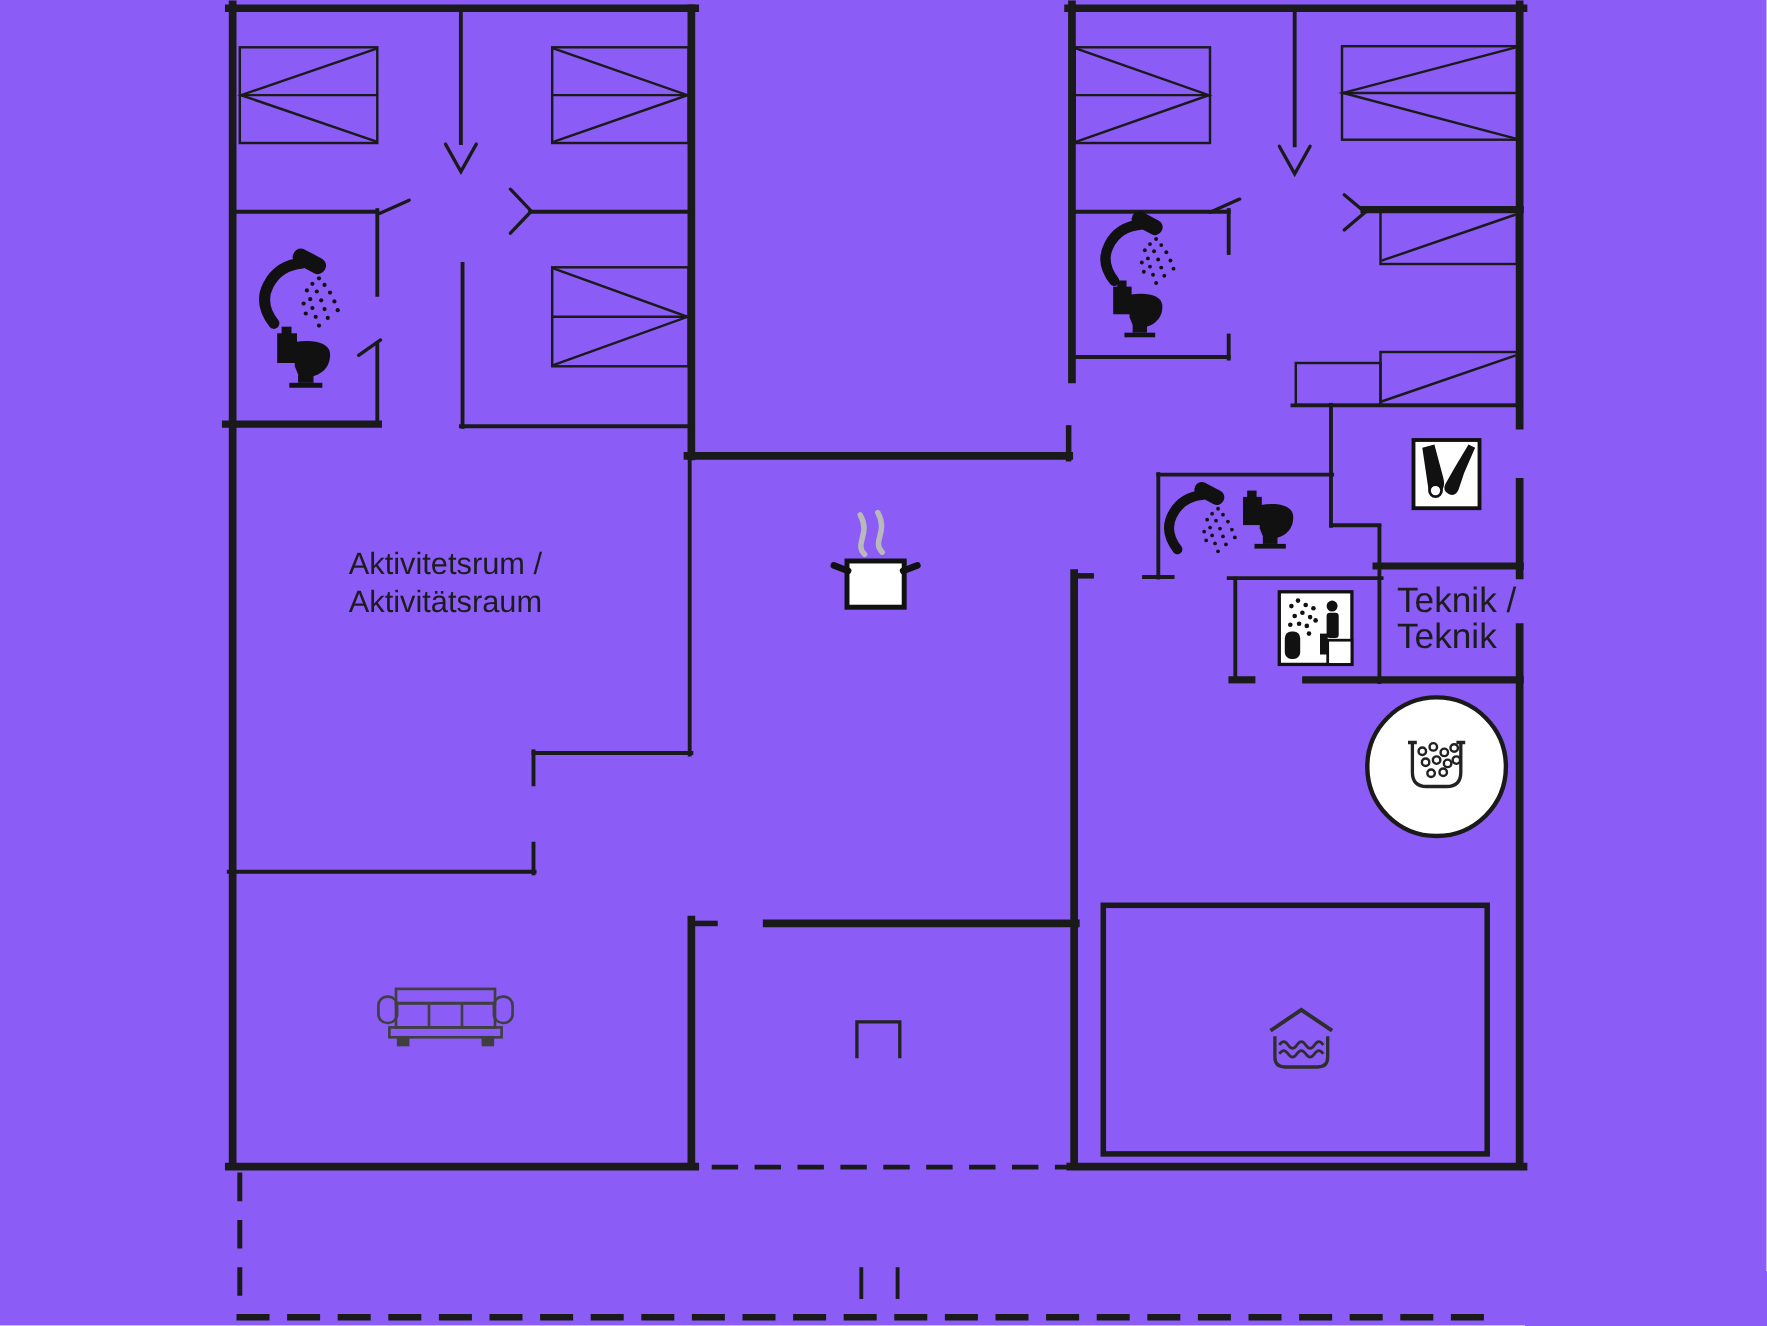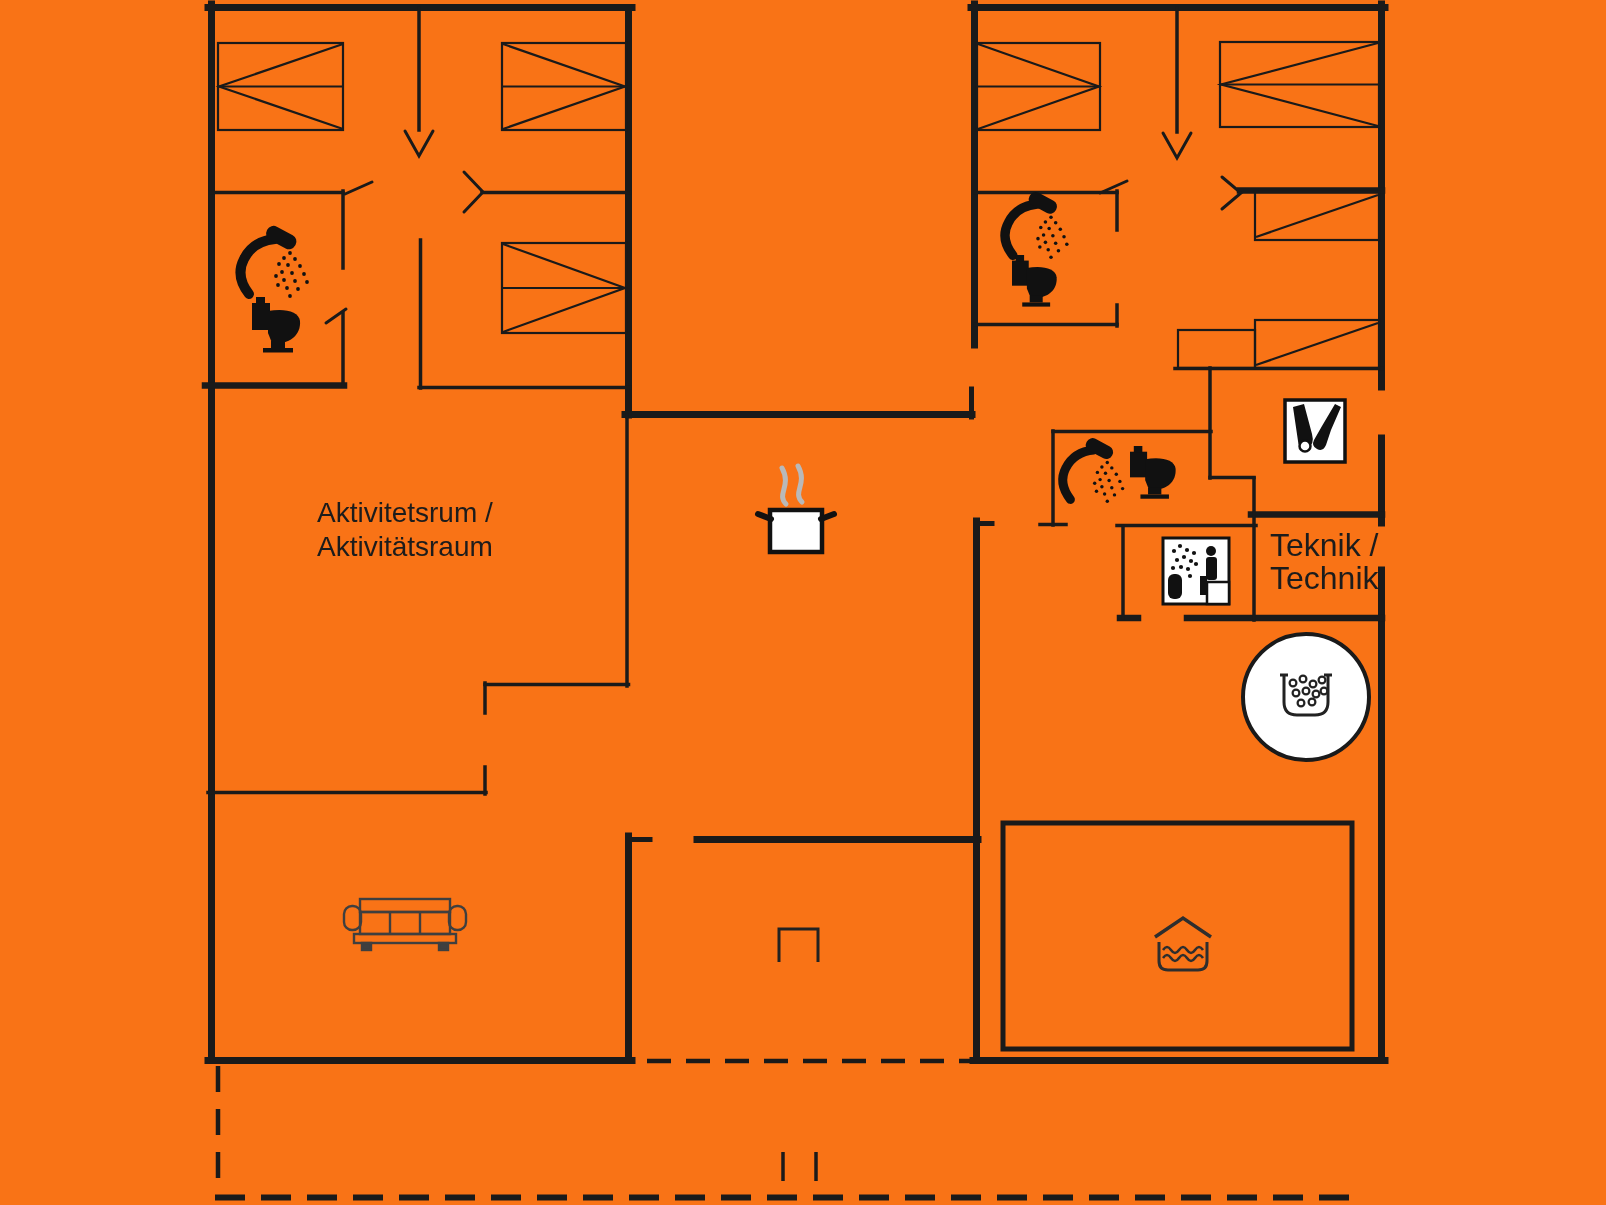--- a/index.html
+++ b/index.html
@@ -1,16 +1,16 @@
 <!DOCTYPE html>
 <html><head>
 <meta charset="utf-8">
 <style>
   html,body{margin:0;padding:0;background:#ffffff;}
-  .plan{position:relative;width:1606px;height:1205px;background:#f97316;overflow:hidden;
+  .plan{position:relative;width:1606px;height:1205px;background:#8b5cf6;overflow:hidden;
         font-family:"Liberation Sans", sans-serif;}
   .plan svg{position:absolute;left:0;top:0;}
   .room-label{position:absolute;color:#1c1c1c;white-space:nowrap;}
   #activity-label{left:317px;top:496px;font-size:28px;line-height:34px;}
   #technik-label{left:1270px;top:529px;font-size:32px;line-height:33px;}
 </style>
 </head>
 <body>
 
 <div class="plan">
@@ -250,16 +250,16 @@
     </g>
   </g>
 </svg>
 
 <div class="room-label" id="activity-label">
   <div>Aktivitetsrum /</div>
   <div>Aktivitätsraum</div>
 </div>
 <div class="room-label" id="technik-label">
   <div>Teknik /</div>
-  <div>Technik</div>
+  <div>Teknik</div>
 </div>
 
 </div>
 
 </body></html>

